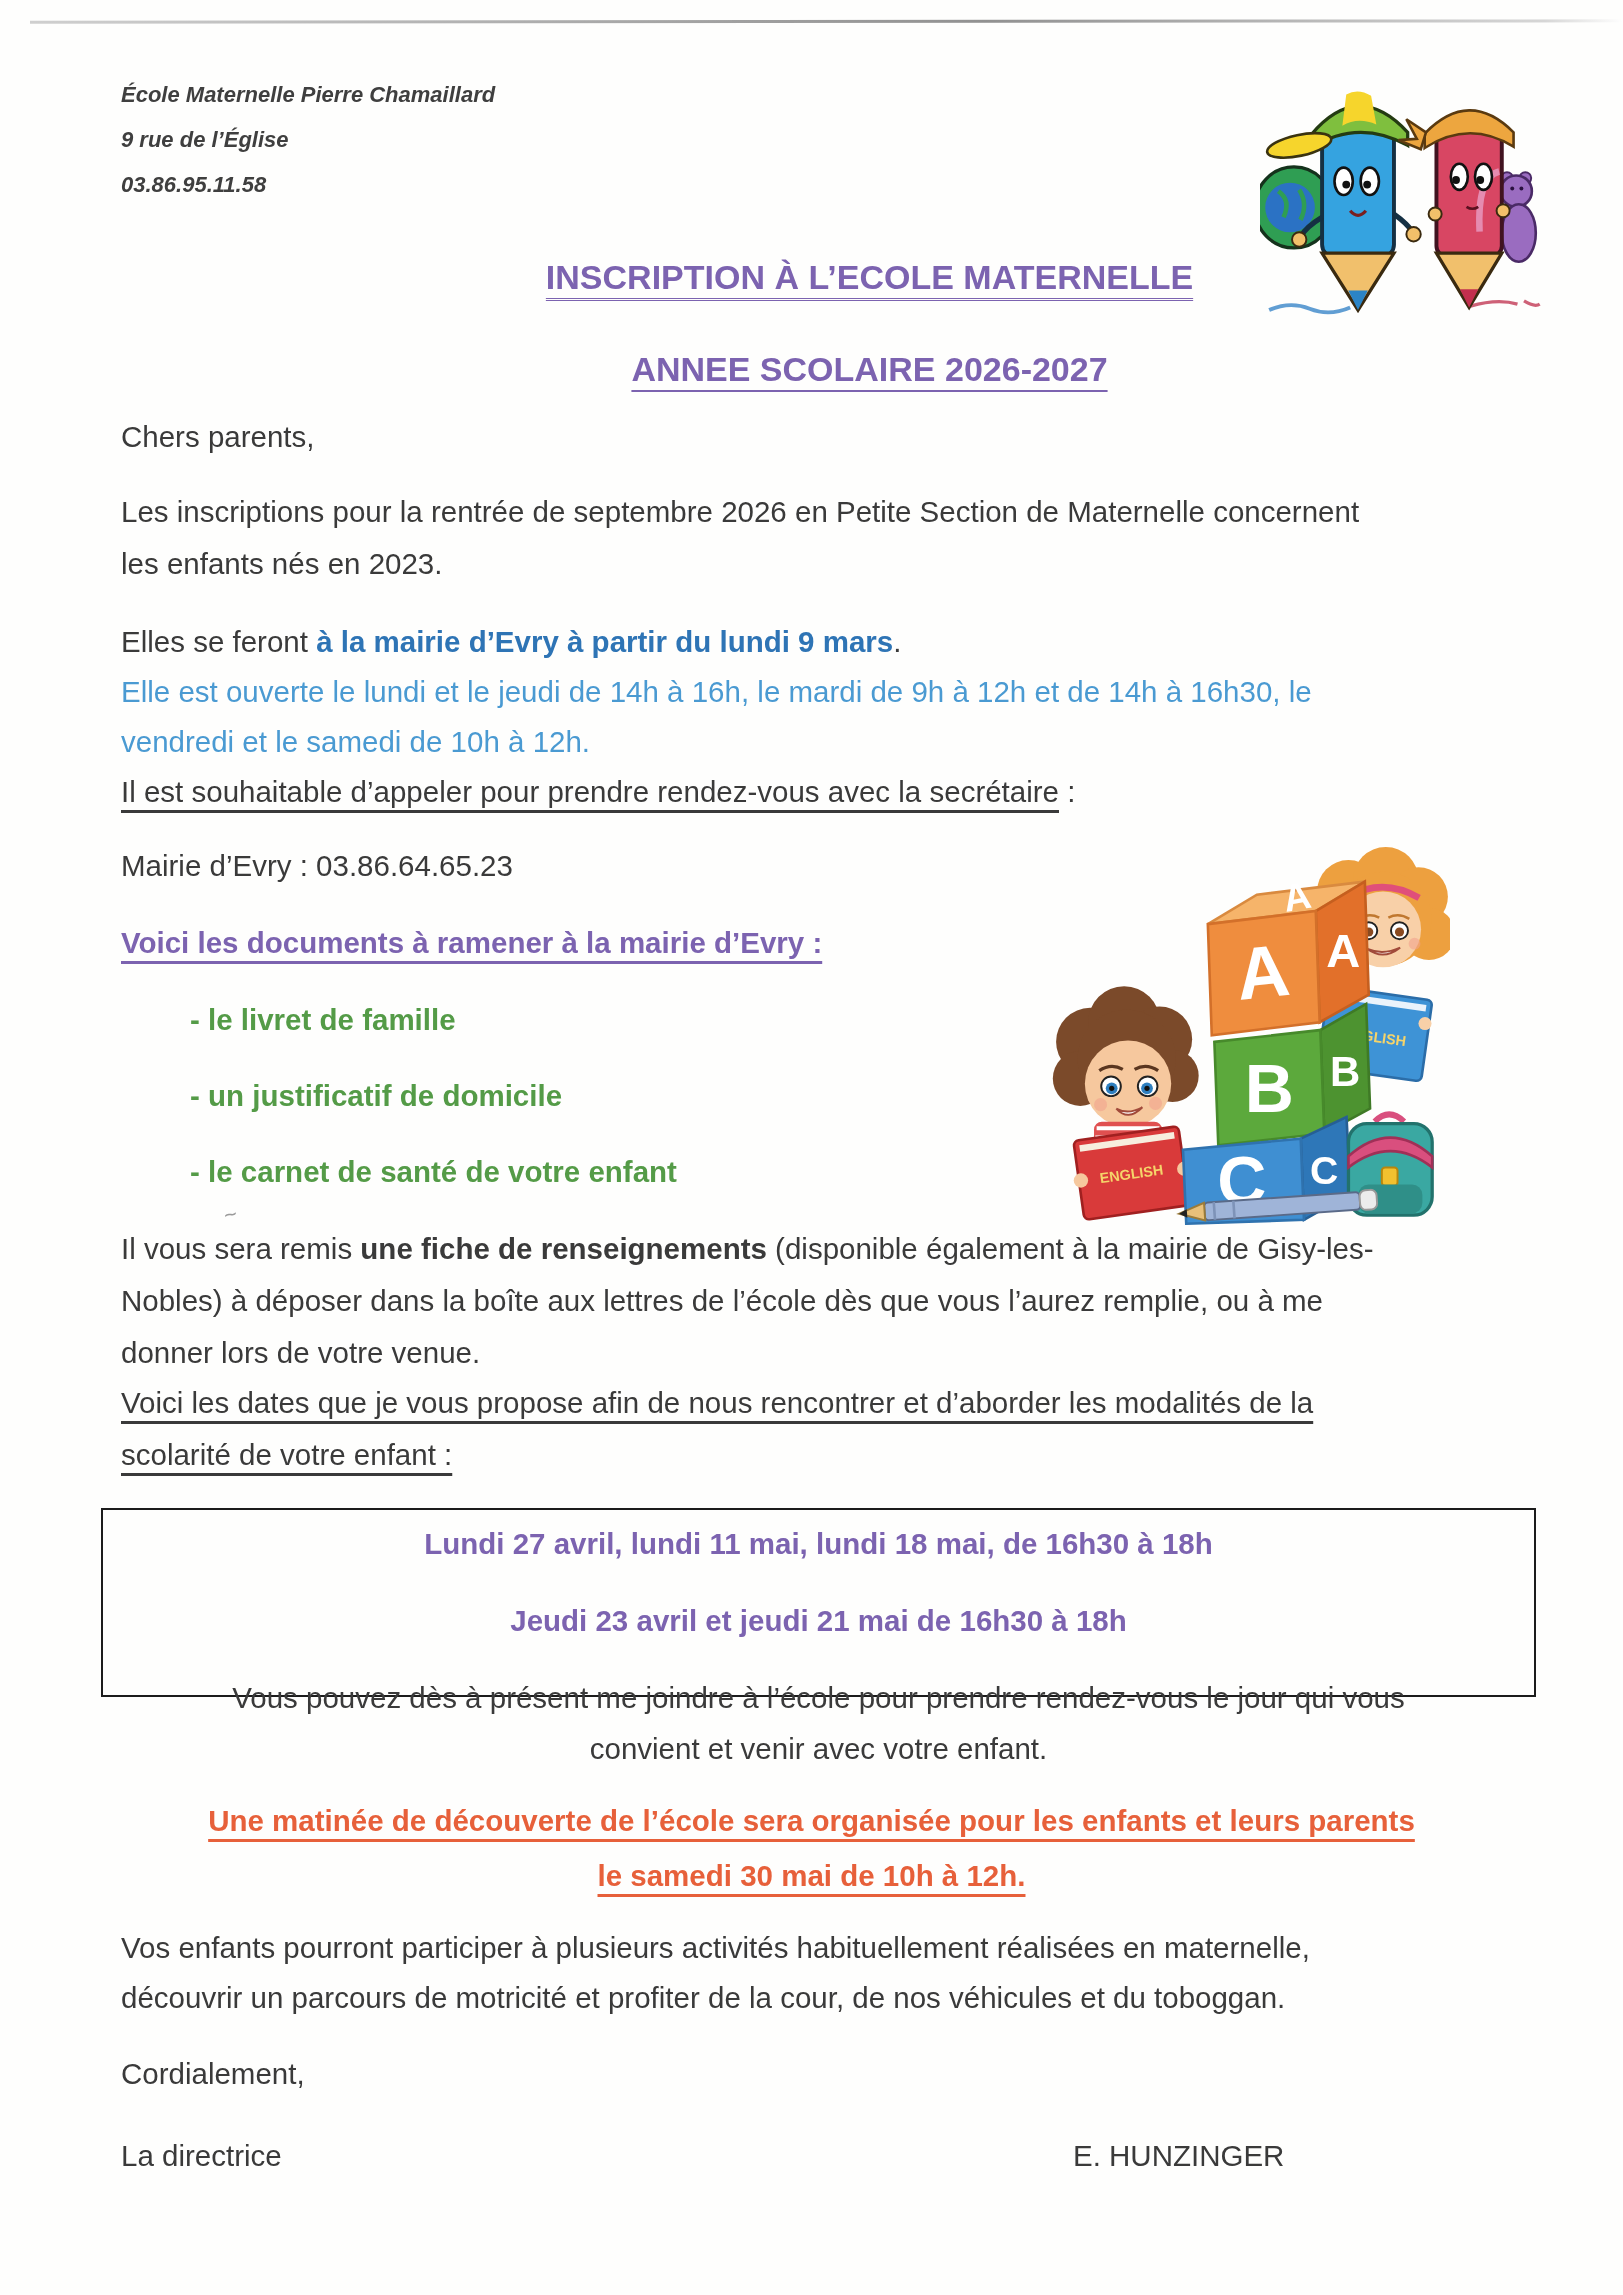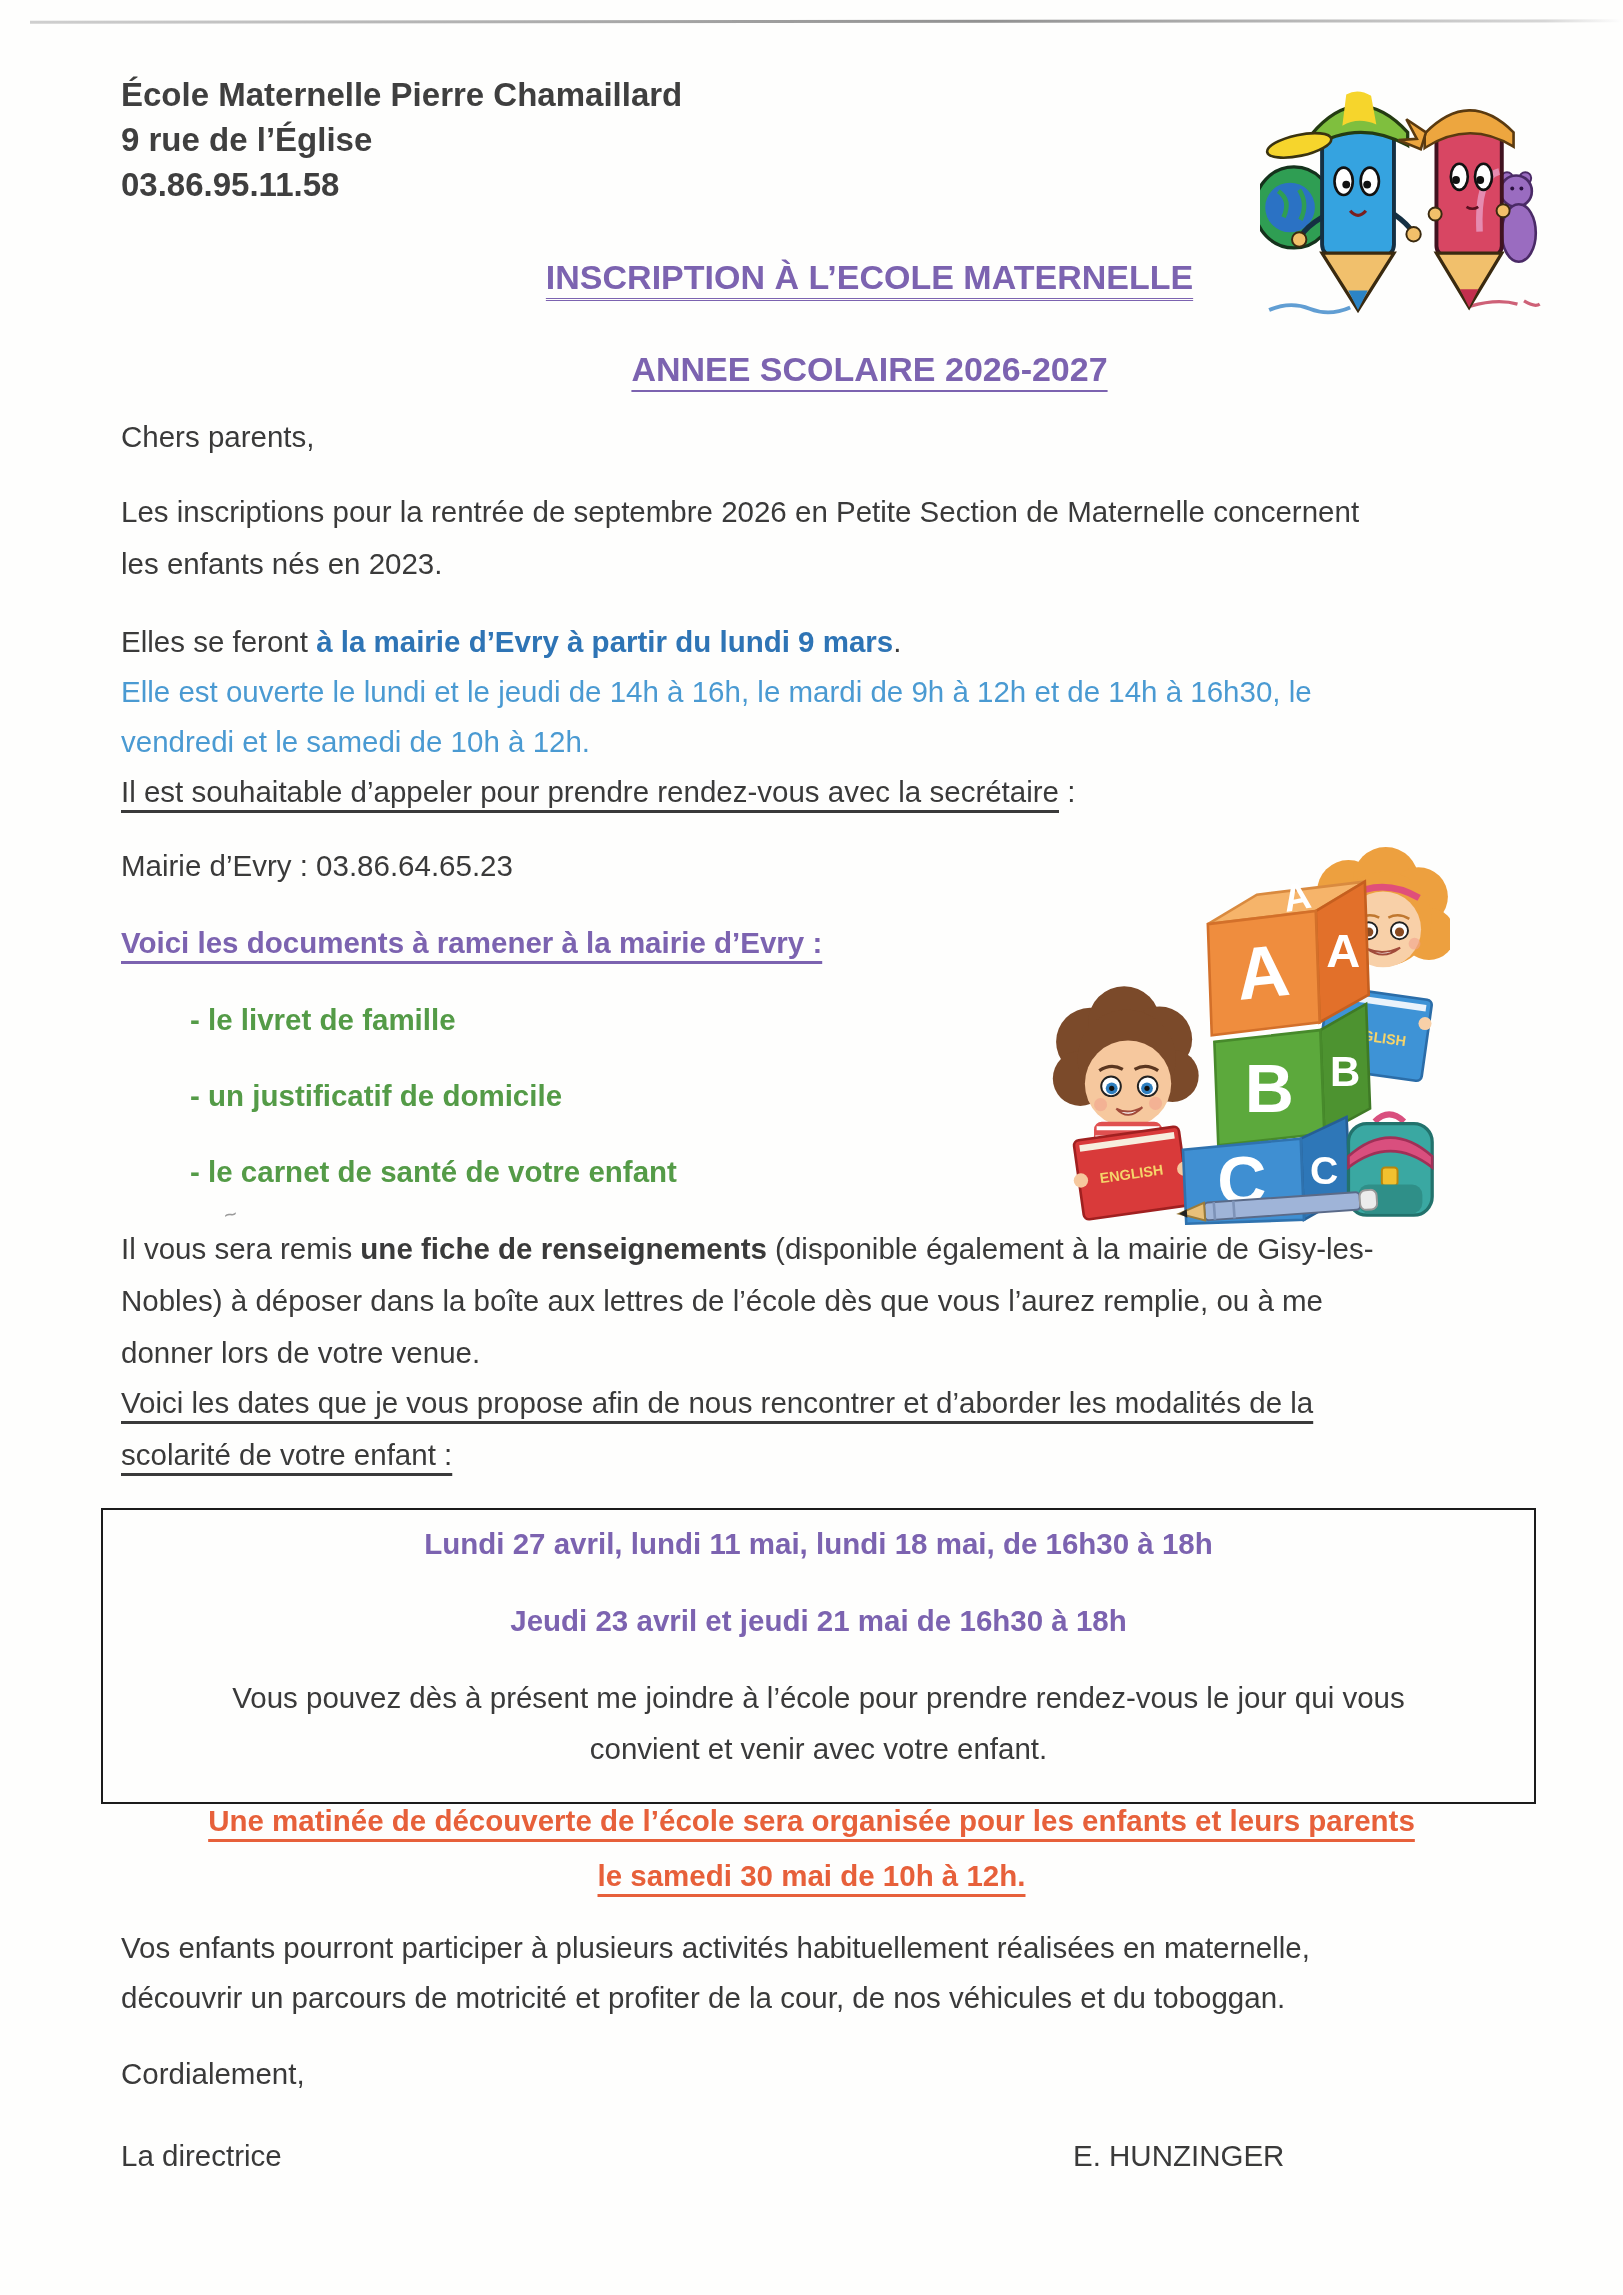--- a/index.html
+++ b/index.html
@@ -3,34 +3,34 @@
 <meta charset="utf-8">
 <style>
   html,body{margin:0;padding:0;background:#e8e8e8;}
   .page{
     position:relative; width:1623px; height:2295px; background:#fefefd;
     font-family:"Liberation Sans", sans-serif; color:#3a3a3a; overflow:hidden;
   }
   .t{position:absolute; left:121px; right:115px; font-size:29.5px; line-height:50px; color:#3a3a3a;}
   .pre{white-space:pre-line;}
   .b{font-weight:bold;}
-  .hdr{font-weight:bold; font-size:33px; line-height:45px; color:#3f3f3f;}
+  .hdr{font-weight:bold; font-size:22px; line-height:45px; color:#3f3f3f;font-style:italic;}
   .title{left:0; right:0; padding-left:116px; text-align:center; font-weight:bold; font-size:34px; color:#7c63b0;}
   .uu{text-decoration:underline; text-decoration-style:double; text-decoration-thickness:1.3px; text-underline-offset:8.5px;}
   .u{text-decoration:underline; text-decoration-thickness:2.6px; text-underline-offset:7.9px;}
   .u2{text-decoration:underline; text-decoration-thickness:2px; text-underline-offset:8.5px;}
   .blueb{color:#2e74b5; font-weight:bold;}
   .blue{color:#4a9ad2;}
   .green{color:#549b47; font-weight:bold;}
   .purple{color:#7c63b0; font-weight:bold;}
   .orange{color:#e7603a; font-weight:bold;}
   .items div{margin-bottom:26px;}
   .items{left:190px;}
   .datebox{
-    position:absolute; left:101px; top:1508px; width:1435px; height:296px;
+    position:absolute; left:101px; top:1508px; width:1435px; height:189px;
     border:2.6px solid #1c1c1c; text-align:center; box-sizing:border-box; padding-top:9.2px;
     font-size:29.5px; line-height:50px;
   }
   .datebox .l2{margin-top:27px;}
   .datebox .note{margin-top:26px; line-height:51px;}
   .centerline{left:0; right:0; text-align:center;}
   .scanline{position:absolute; top:19.6px; left:29.5px; right:0; height:2.6px;
     background:linear-gradient(to right,#c7c7c7,#8f8f8f 45%,#7e7e7e 60%,#cfcfcf 95%,#ffffff);
     opacity:.85; transform:rotate(-0.05deg);}
   .artifact{position:absolute; left:224px; top:1202px; color:#9a9a9a; font-size:22px; transform:rotate(-14deg);}

